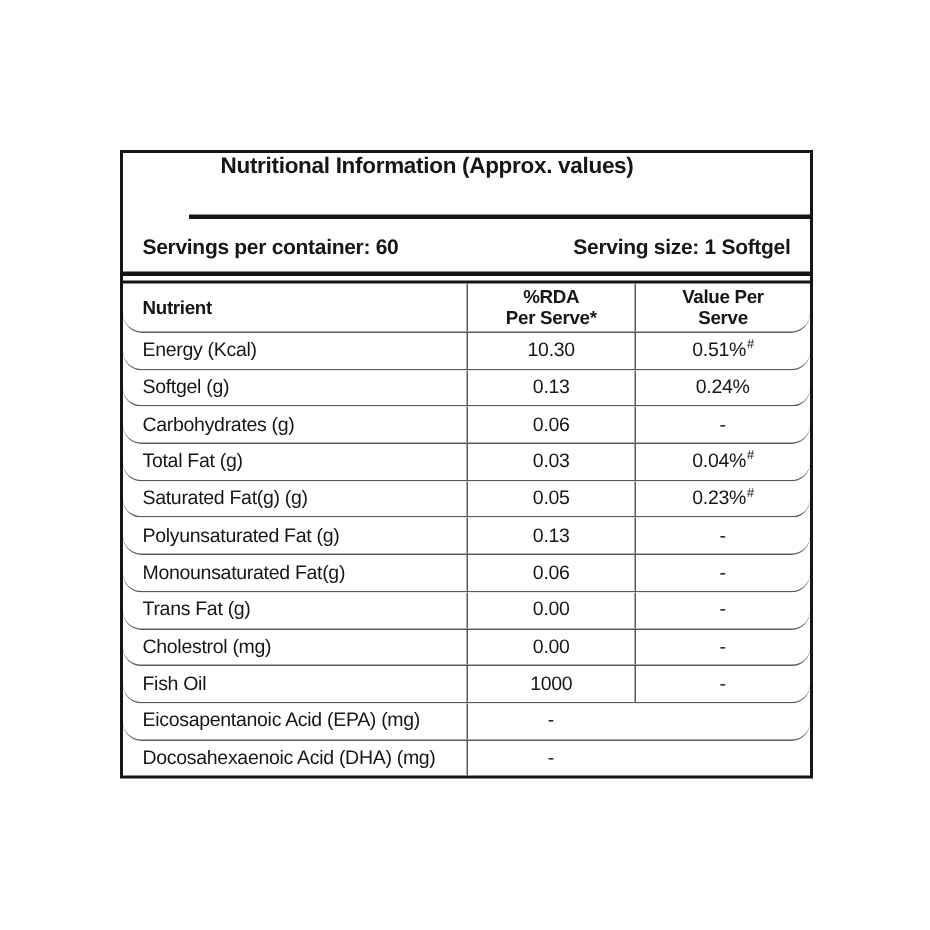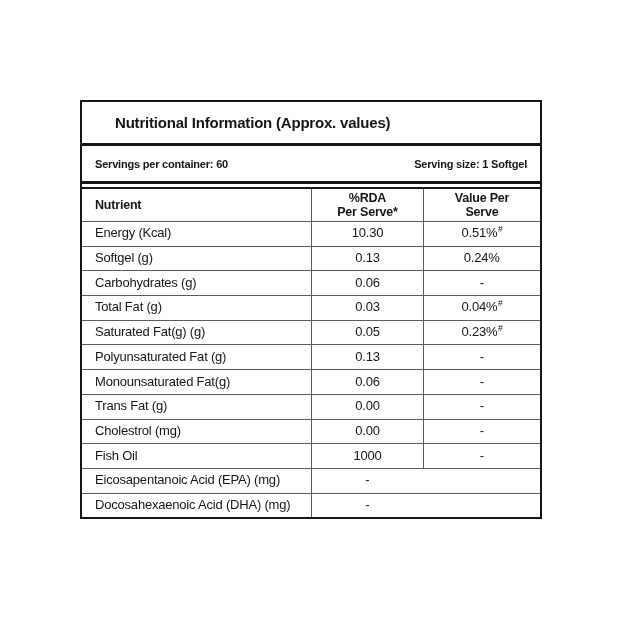--- a/index.html
+++ b/index.html
@@ -23,48 +23,50 @@
     left: 80px;
     top: 100px;
     width: 462px;
     box-sizing: border-box;
     border: 2px solid #151515;
     background: #ffffff;
   }
   .title-row {
     height: 41px;
     display: flex;
-    align-items: center;
-    padding-left: 33px;
+    align-items: flex-start;
+    padding-left: 21px;
     border-bottom: 3px solid #151515;
     font-size: 15px;
     font-weight: bold;
     letter-spacing: -0.2px;
+    margin-left: 44px;
   }
   .servings-row {
     height: 35px;
     display: flex;
     align-items: center;
     justify-content: space-between;
     padding: 0 13px;
     border-bottom: 3px solid #151515;
-    font-size: 11px;
+    font-size: 14px;
     font-weight: bold;
     letter-spacing: -0.2px;
   }
   .spacer {
     height: 3px;
     background: #ffffff;
   }
   .ntable {
     border-top: 2px solid #151515;
   }
   .thead, .trow {
     display: grid;
     grid-template-columns: 229px 112px 1fr;
+    border-radius: 13px;
   }
   .thead {
     height: 32px;
     border-bottom: 1px solid #5a5a5a;
     font-weight: bold;
     font-size: 12.5px;
   }
   .trow {
     height: 23.7px;
     border-bottom: 1px solid #5a5a5a;

